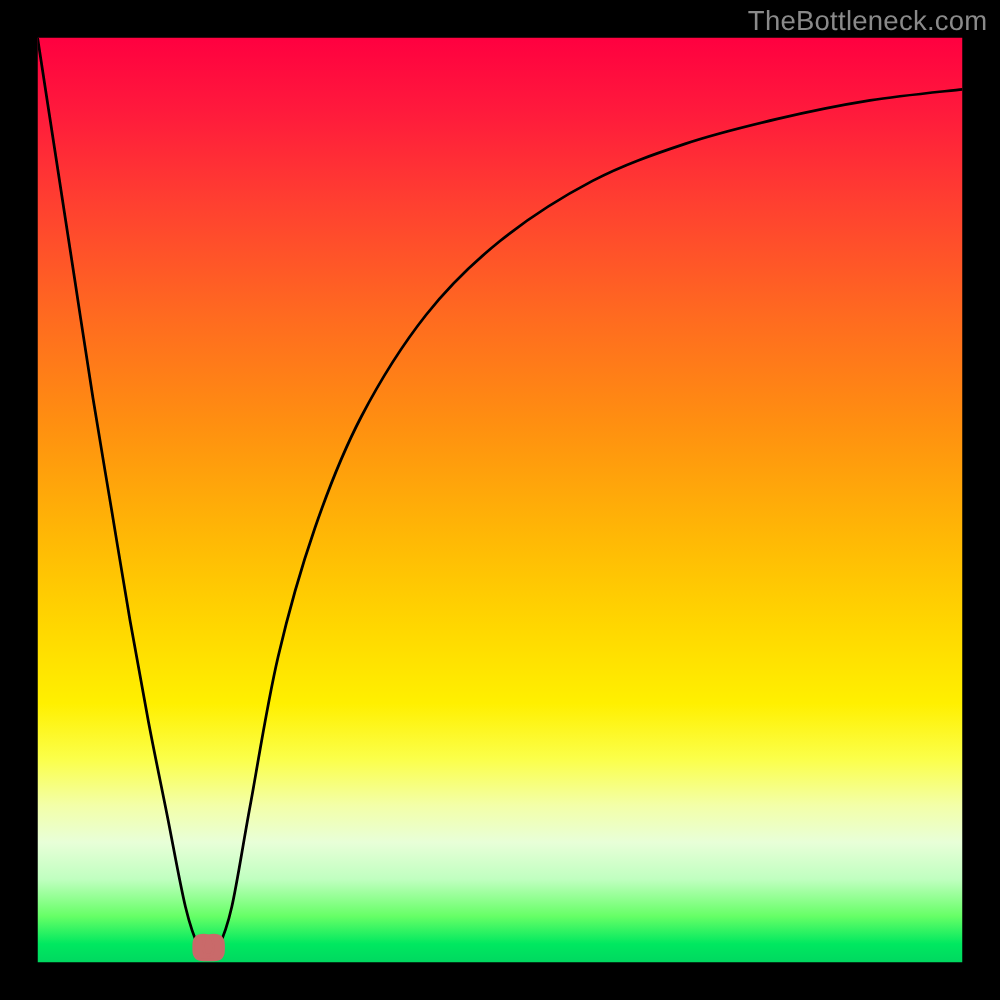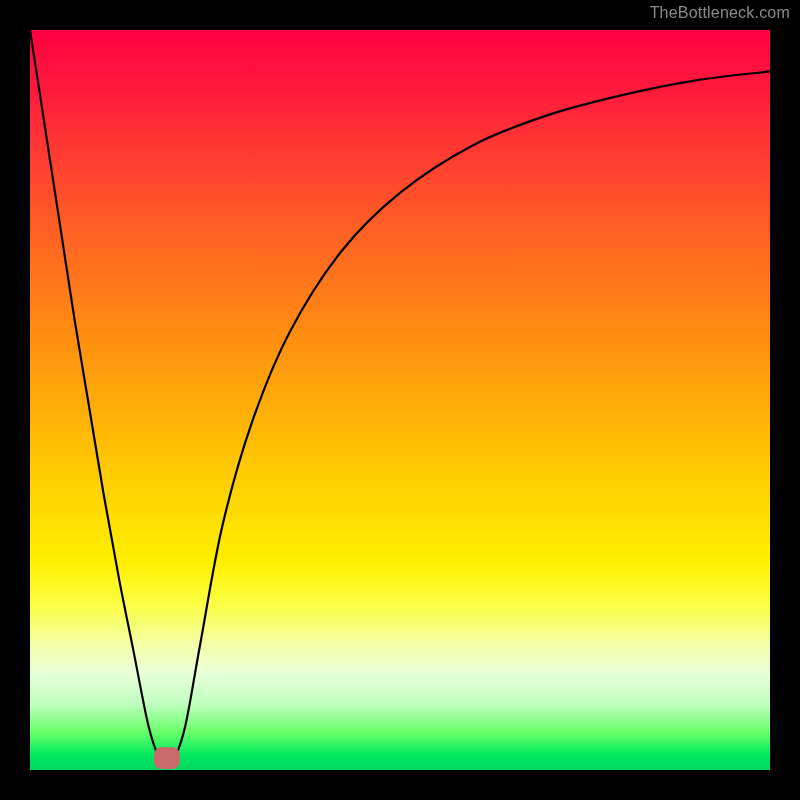--- a/index.html
+++ b/index.html
@@ -46,21 +46,21 @@
       #66ff66 95%,
       #00e860 98%,
       #00d860 100%
     );
   }
   .watermark {
     position: absolute;
     top: 4px;
     right: 10px;
     color: #8a8a8a;
-    font-size: 16px;
+    font-size: 22px;
     font-weight: 400;
     letter-spacing: 0.2px;
     user-select: none;
   }
   svg.curves {
     position: absolute;
     inset: 0;
     width: 100%;
     height: 100%;
   }

